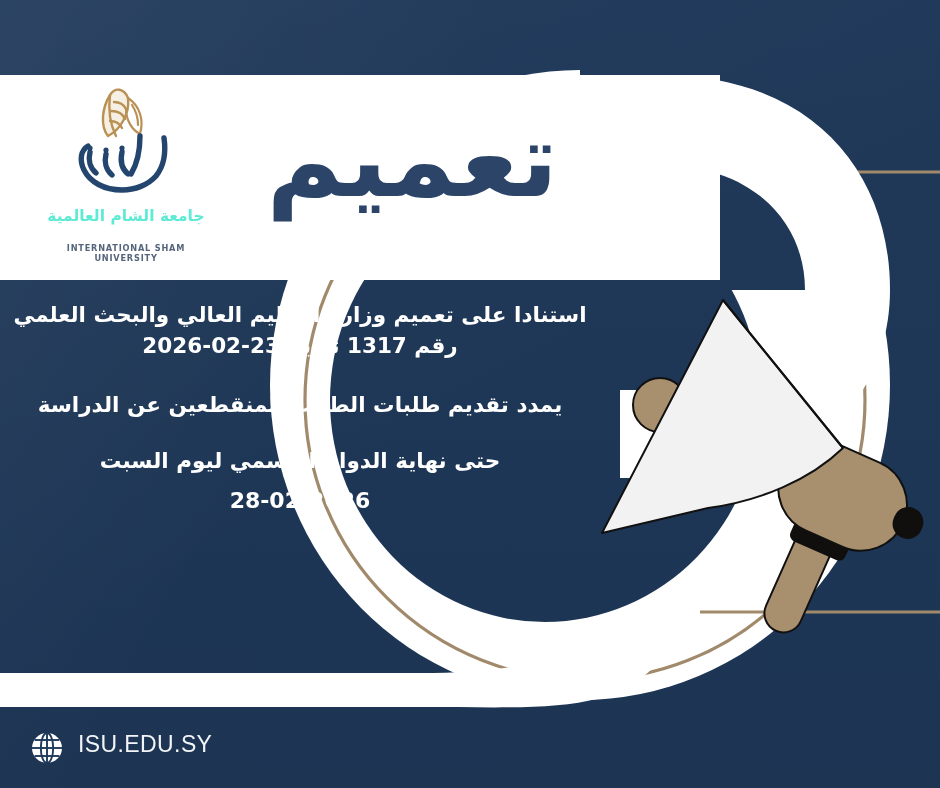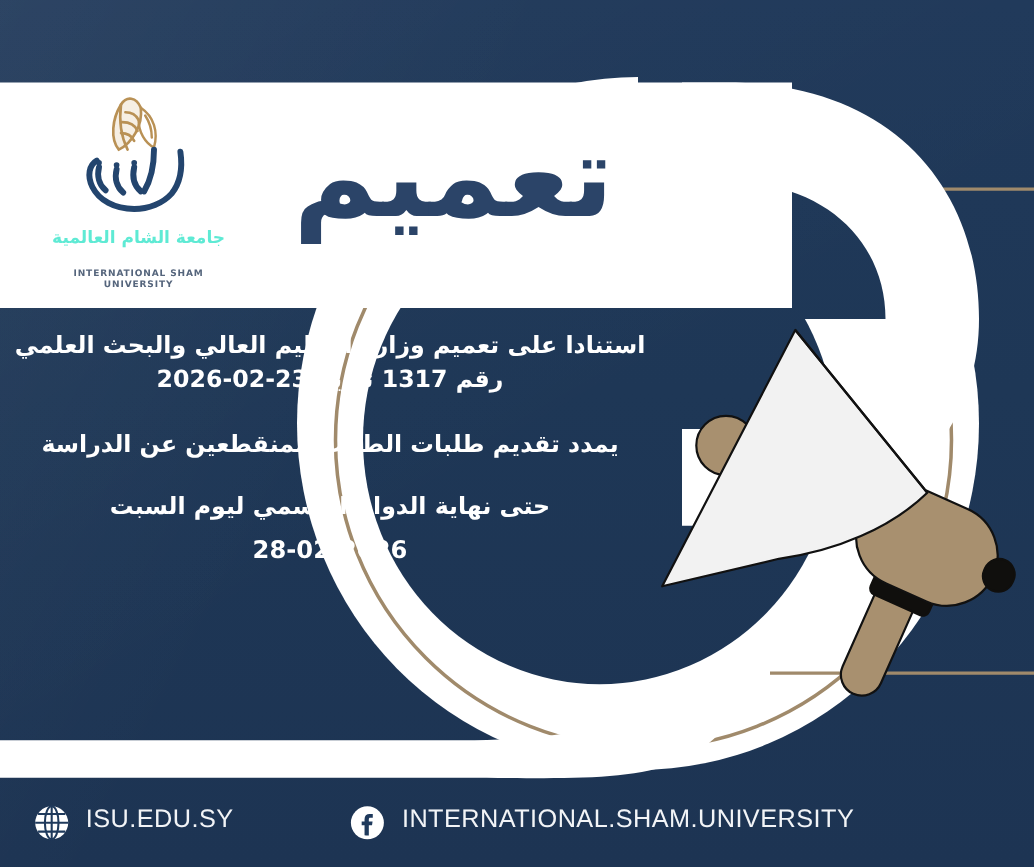--- a/index.html
+++ b/index.html
@@ -306,25 +306,16 @@
           <ellipse cx="17" cy="17" rx="6.2" ry="15"></ellipse>
           <line x1="2" y1="17" x2="32" y2="17"></line>
           <path d="M4.6,9 H29.4"></path>
           <path d="M4.6,25 H29.4"></path>
           <line x1="17" y1="2" x2="17" y2="32"></line>
         </g>
       </svg>
       <span class="footer-label">ISU.EDU.SY</span>
     </div>
 
-    <div class="footer-item fb">
-      <svg class="ficon" viewBox="0 0 34 34" aria-hidden="true">
-        <circle cx="17" cy="17" r="15" fill="#ffffff"></circle>
-        <path d="M19.4,12.4 h2.5 v-3.3 h-2.9 c-2.9,0 -4.6,1.7 -4.6,4.6 v2.1 h-2.6 v3.4 h2.6 v9.1
-                 c0.9,0.2 1.8,0.3 2.7,0.3 c0.4,0 0.8,0 1.2,-0.1 v-9.3 h2.9 l0.5,-3.4 h-3.4 v-1.8
-                 c0,-1.1 0.4,-1.6 1.1,-1.6 z" fill="#1f3a5c"></path>
-      </svg>
-      <span class="footer-label">INTERNATIONAL.SHAM.UNIVERSITY</span>
-    </div>
 
   </div>
 
 </div>
 
 </body></html>

